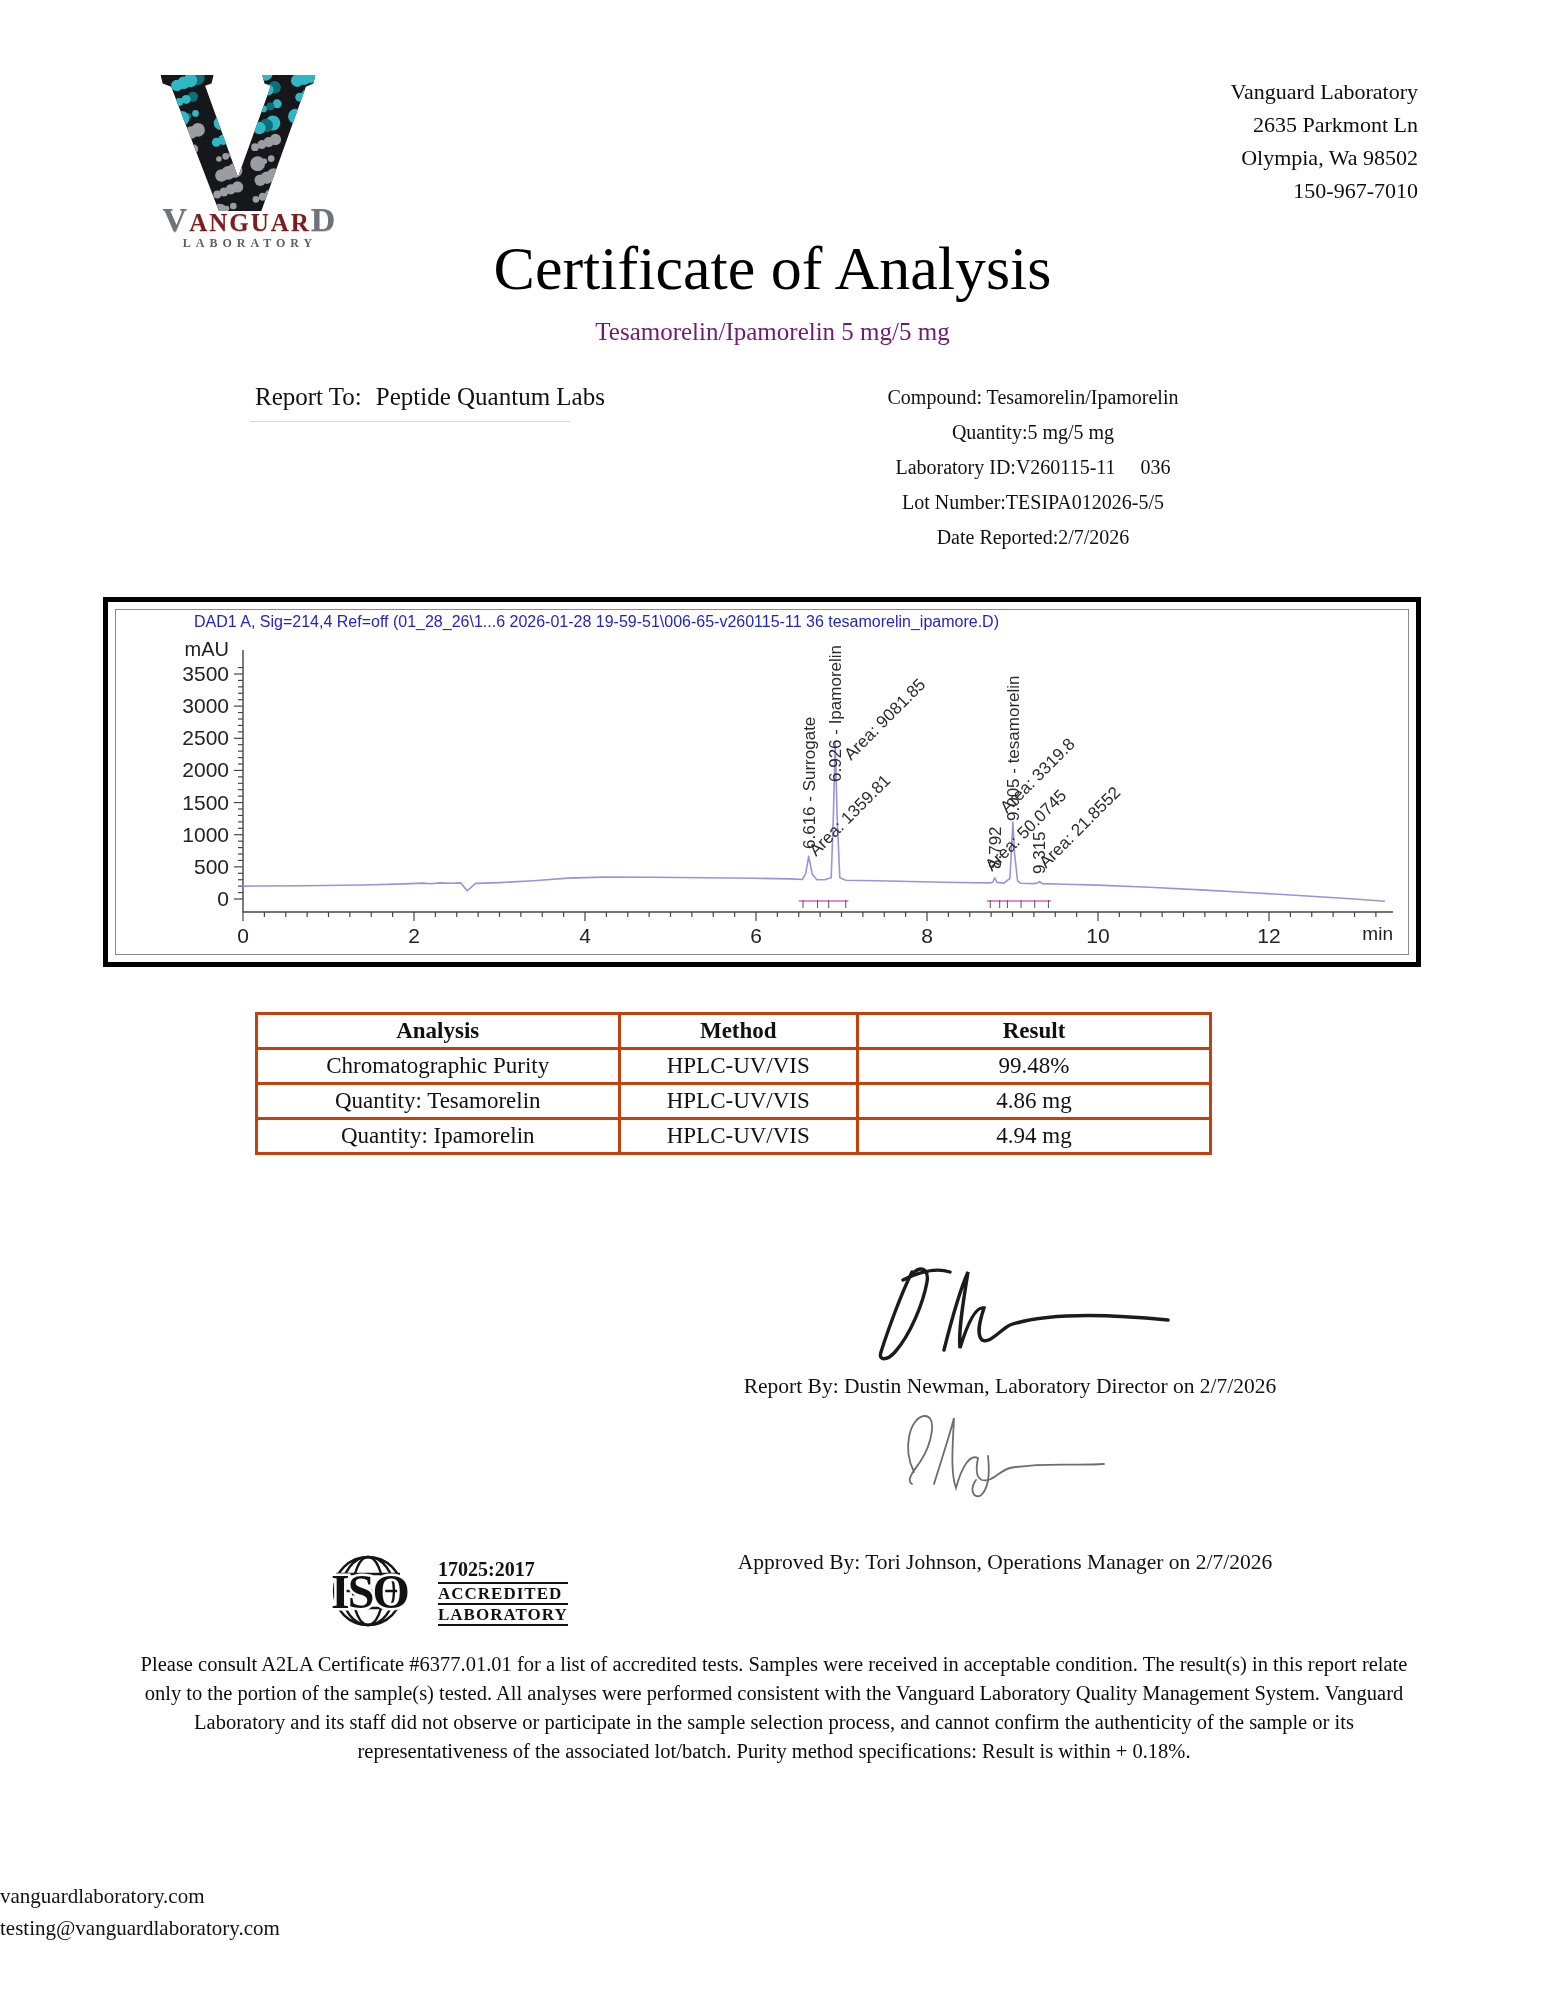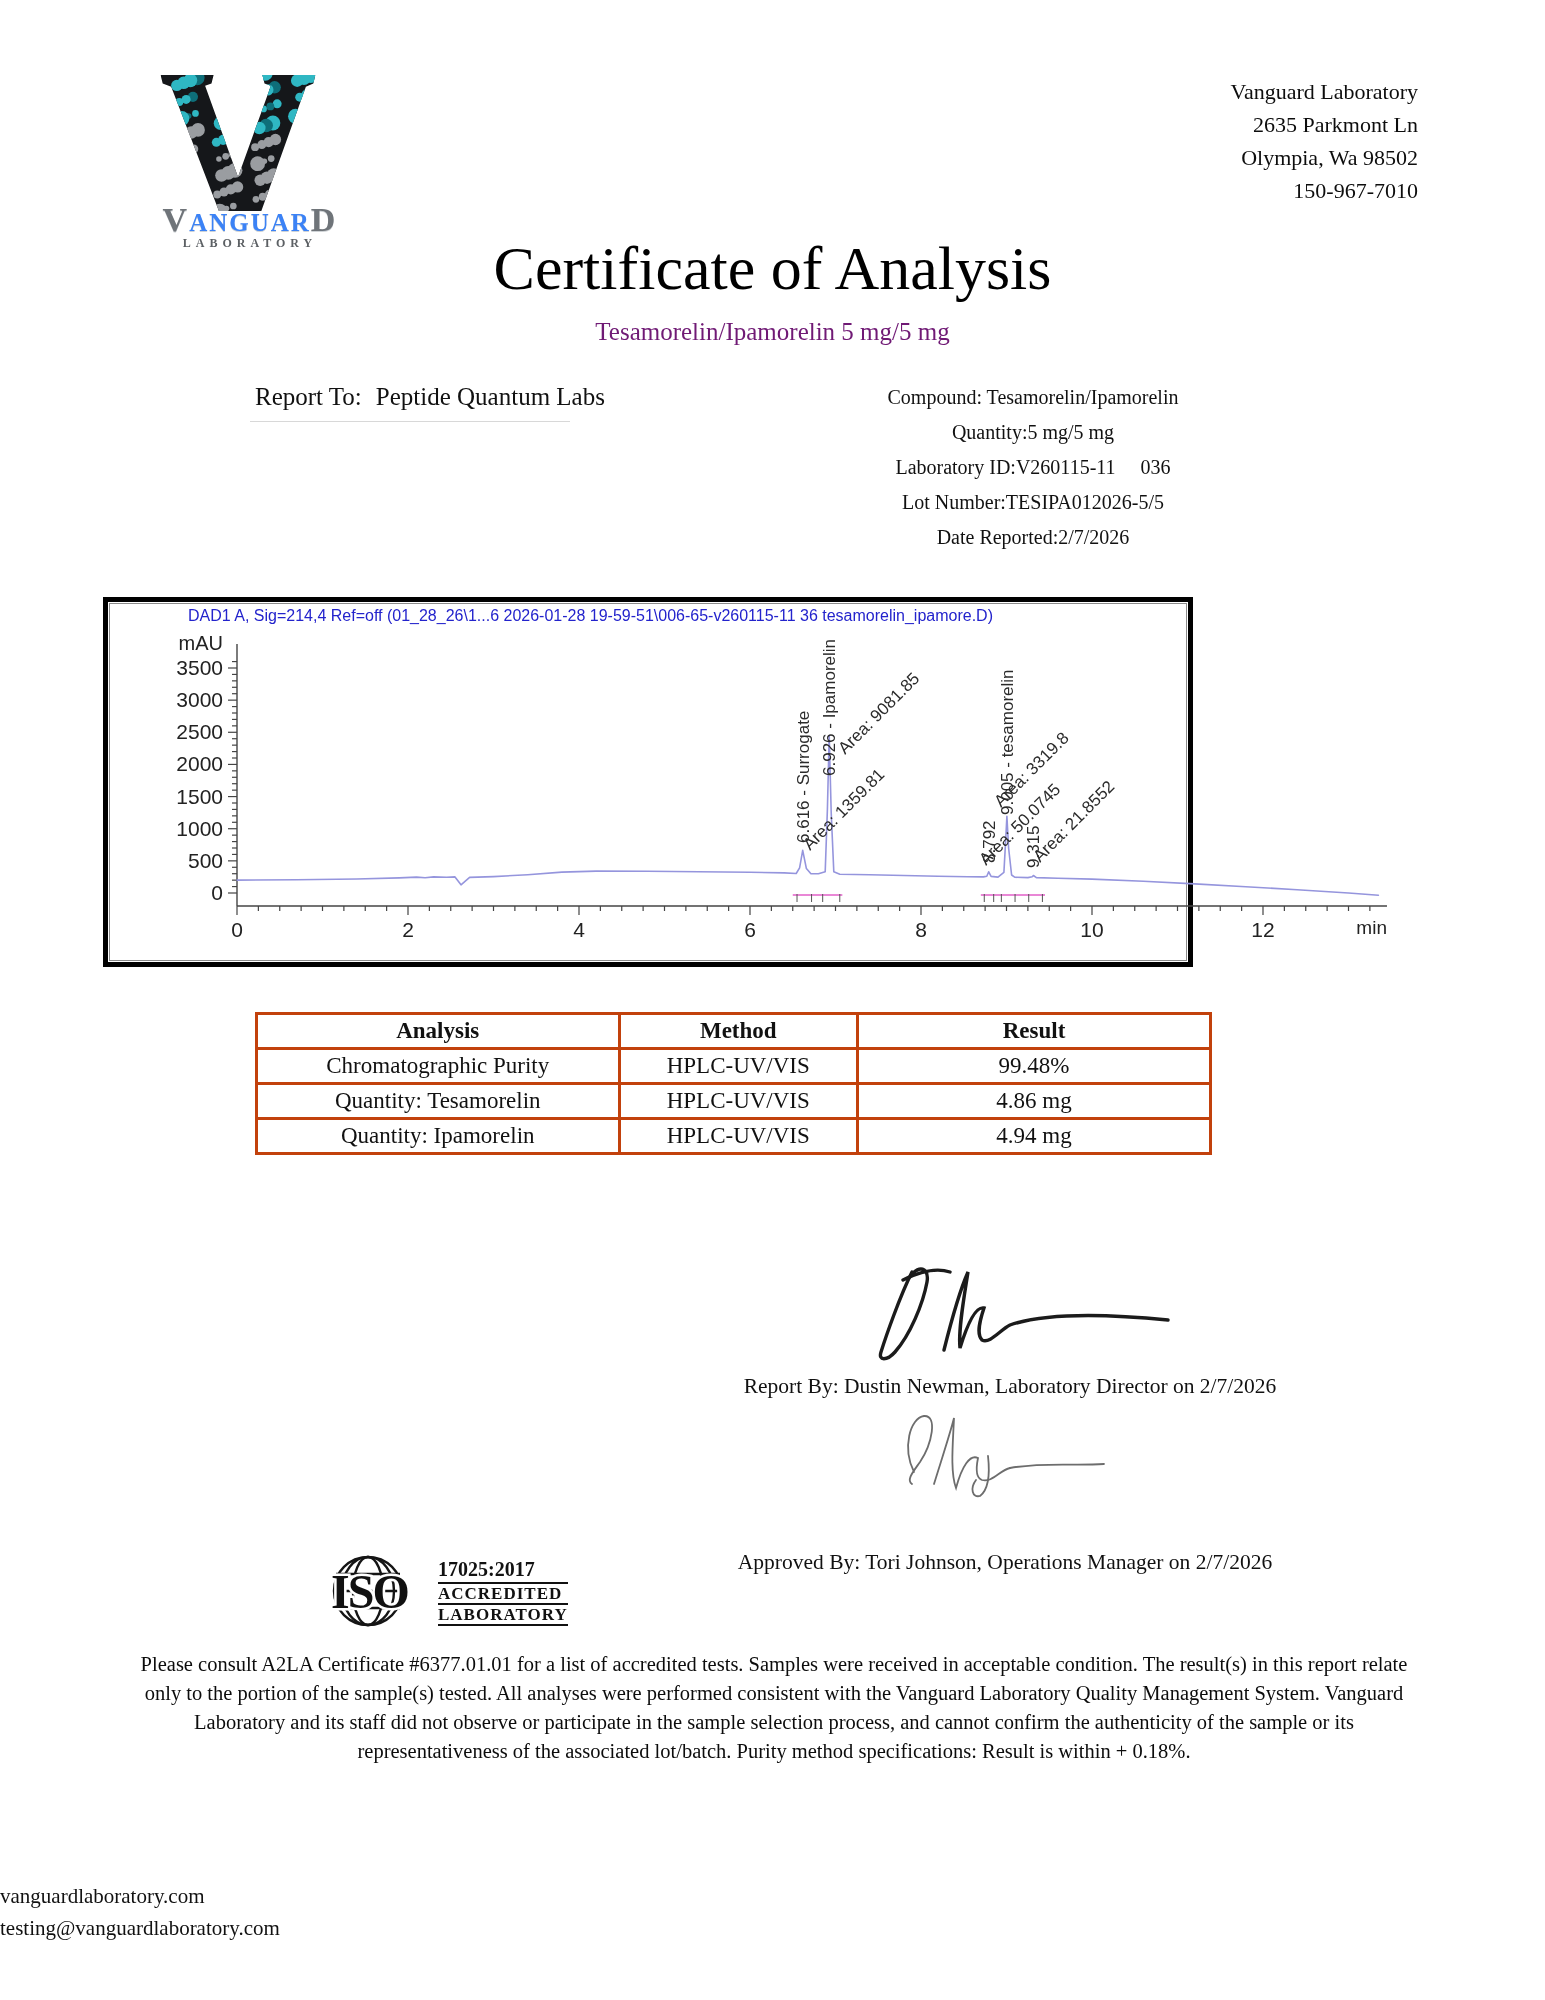--- a/index.html
+++ b/index.html
@@ -4,21 +4,21 @@
 <style>
   html,body{margin:0;padding:0;background:#fff;}
   .page{position:relative;width:1545px;height:2000px;background:#ffffff;overflow:hidden;
         font-family:"Liberation Serif", serif;color:#111;}
 
   
   .logo-wrap{position:absolute;left:140px;top:55px;width:220px;height:205px;}
   .logo-v{position:absolute;left:18px;top:18px;}
   .logo-wordmark{position:absolute;left:0;top:152px;width:220px;text-align:center;
 romine                 color:#6b6f73;}
-  .logo-wordmark .wm{font-family:"Liberation Serif",serif;font-weight:bold;color:#3b82f6;
+  .logo-wordmark .wm{font-family:"Liberation Serif",serif;font-weight:bold;color:#7f1d1d;
                      letter-spacing:2px;font-size:25px;line-height:25px;
                      text-shadow:0 1px 0 #cfd3d6;}
   .logo-wordmark .big{font-size:34px;color:#6f7479;}
   .logo-sub{font-family:"Liberation Serif",serif;font-size:12px;letter-spacing:5px;
             color:#5c6064;margin-top:1px;font-weight:bold;}
   .lab-info{position:absolute;right:127px;top:75px;text-align:right;
             font-size:22px;line-height:33px;color:#0d0d0d;}
 
   
   .doc-title{position:absolute;left:0;top:233px;width:100%;text-align:center;
@@ -28,22 +28,22 @@
 
   
   .report-to{position:absolute;left:255px;top:383px;font-size:25px;}
   .report-to .lbl{padding-right:14px;}
   .report-to-line{position:absolute;left:250px;top:421px;width:320px;height:1px;background:#d8d8d8;}
   .compound-block{position:absolute;left:768px;top:380px;width:530px;text-align:center;
                   font-size:20px;line-height:35px;}
   .compound-block div{white-space:pre-wrap;}
 
   
-  .chart-box{position:absolute;left:103px;top:597px;width:1090px;height:370px;
-             border:5px solid #000;box-sizing:border-box;padding:1px;background:#fff;}
+  .chart-box{position:absolute;left:103px;top:597px;width:1318px;height:370px;
+             border:5px solid #000;box-sizing:border-box;padding:7px;background:#fff;}
   .chart-inner{width:100%;height:100%;border:1px solid #8a8a8a;box-sizing:border-box;
                position:relative;background:#fff;}
   .chart-header{position:absolute;left:78px;top:3px;font-family:"Liberation Sans",sans-serif;
                 font-size:16px;color:#2323cc;white-space:nowrap;}
   .chart-svg{position:absolute;left:0px;top:26px;overflow:visible;}
 
   
   .results{position:absolute;left:255px;top:1012px;width:957px;border-collapse:collapse;
            font-size:23px;}
   .results th,.results td{border:3px solid #c2410c;text-align:center;height:32px;padding:0 20px;}

